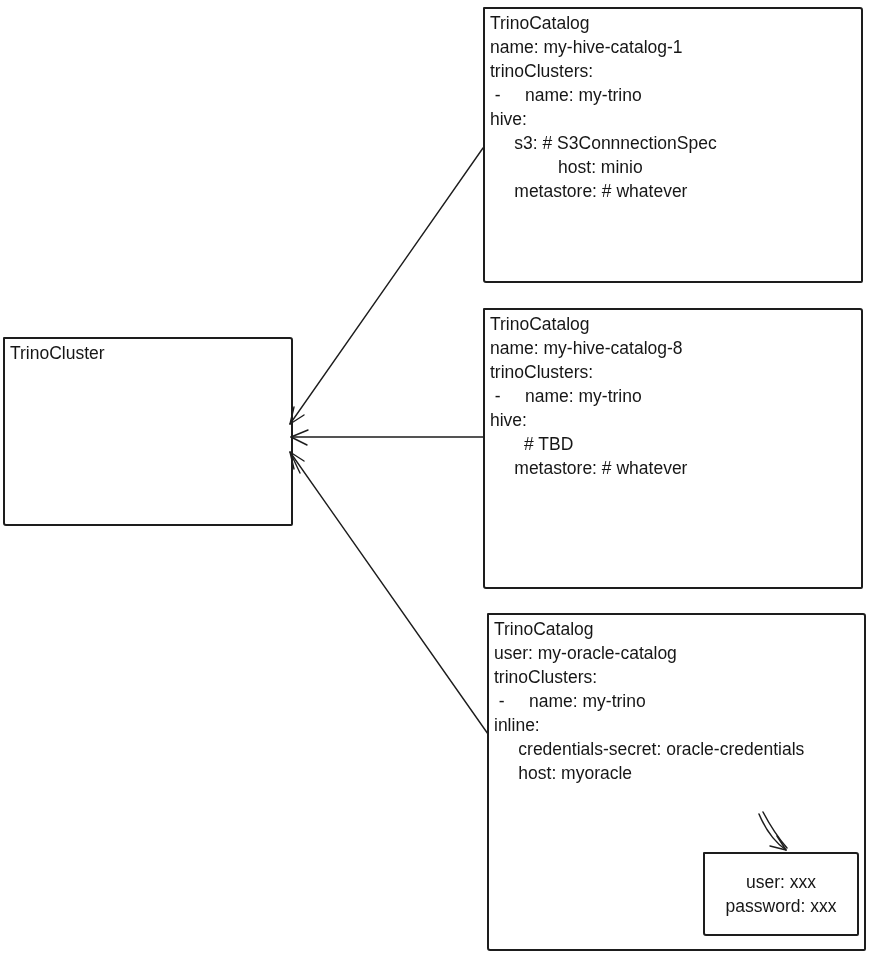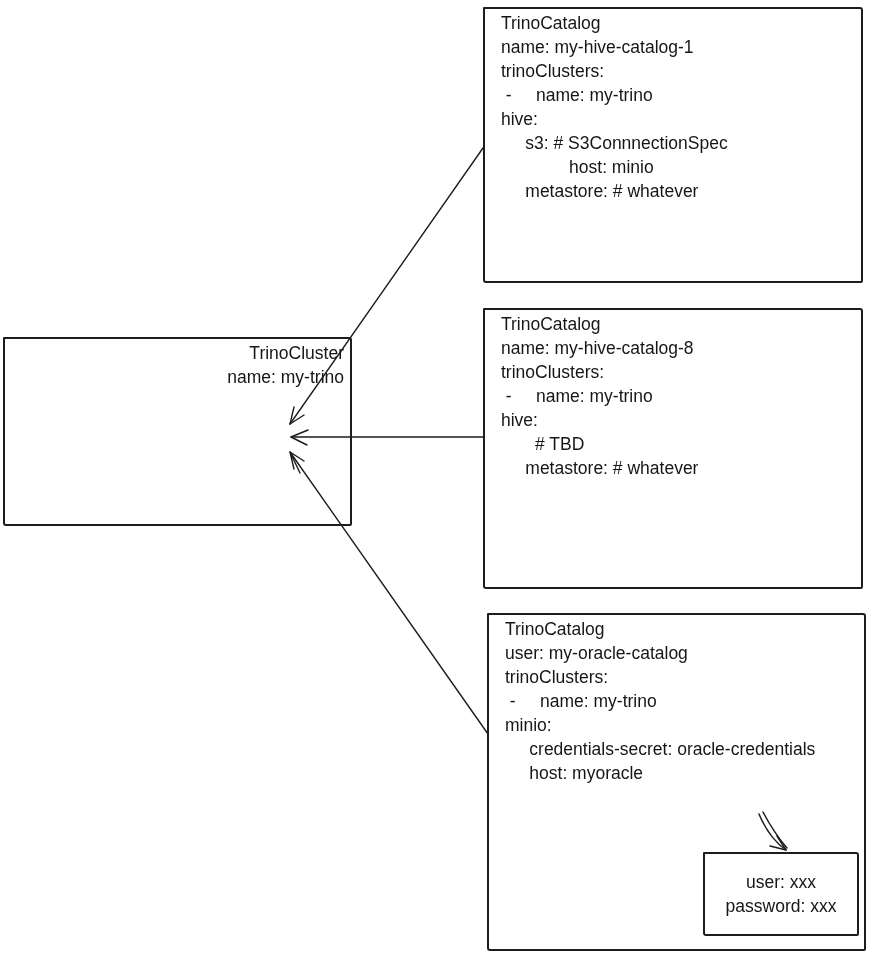--- a/index.html
+++ b/index.html
@@ -13,24 +13,24 @@
     line-height: 24px;
     color: #161616;
     overflow: hidden;
   }
   .box {
     position: absolute;
     box-sizing: border-box;
     border: 2px solid #1d1d1d;
     background: #ffffff;
     border-radius: 1px 3px 2px 3px;
-    padding: 2px 6px 2px 16px;
+    padding: 2px 6px 2px 5px;
   }
   .yaml-line { white-space: pre; }
-  #cluster-box { left: 3px;   top: 337px; width: 349px; height: 189px; text-align: right; }
+  #cluster-box { left: 3px;   top: 337px; width: 290px; height: 189px; }
   #catalog-box-1 { left: 483px; top: 7px;   width: 380px; height: 276px; }
   #catalog-box-2 { left: 483px; top: 308px; width: 380px; height: 281px; }
   #catalog-box-3 { left: 487px; top: 613px; width: 379px; height: 338px; }
   #secret-box {
     left: 703px; top: 852px; width: 156px; height: 84px;
     display: flex; flex-direction: column;
     align-items: center; justify-content: center;
     text-align: center; padding: 16px;
     z-index: 2;
   }
@@ -48,21 +48,20 @@
   }
 </style>
 </head>
 <body>
 
 <div class="canvas">
 
   <div class="box" id="cluster-box">
     <div>
         <div class="yaml-line">TrinoCluster</div>
-        <div class="yaml-line">name: my-trino</div>
       </div>
   </div>
 
   <div class="box" id="catalog-box-1">
     <div>
         <div class="yaml-line">TrinoCatalog</div>
         <div class="yaml-line">name: my-hive-catalog-1</div>
         <div class="yaml-line">trinoClusters:</div>
         <div class="yaml-line"> -     name: my-trino</div>
         <div class="yaml-line">hive:</div>
@@ -83,21 +82,21 @@
         <div class="yaml-line">     metastore: # whatever</div>
       </div>
   </div>
 
   <div class="box" id="catalog-box-3">
     <div>
         <div class="yaml-line">TrinoCatalog</div>
         <div class="yaml-line">user: my-oracle-catalog</div>
         <div class="yaml-line">trinoClusters:</div>
         <div class="yaml-line"> -     name: my-trino</div>
-        <div class="yaml-line">minio:</div>
+        <div class="yaml-line">inline:</div>
         <div class="yaml-line">     credentials-secret: oracle-credentials</div>
         <div class="yaml-line">     host: myoracle</div>
       </div>
   </div>
 
   <div class="box" id="secret-box">
     <div>
         <div class="yaml-line">user: xxx</div>
         <div class="yaml-line">password: xxx</div>
       </div>

